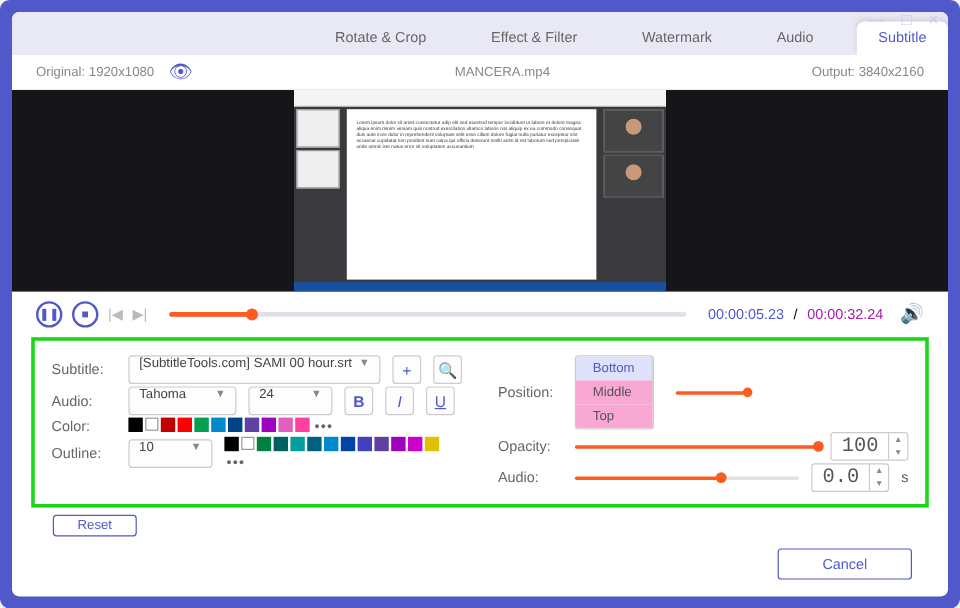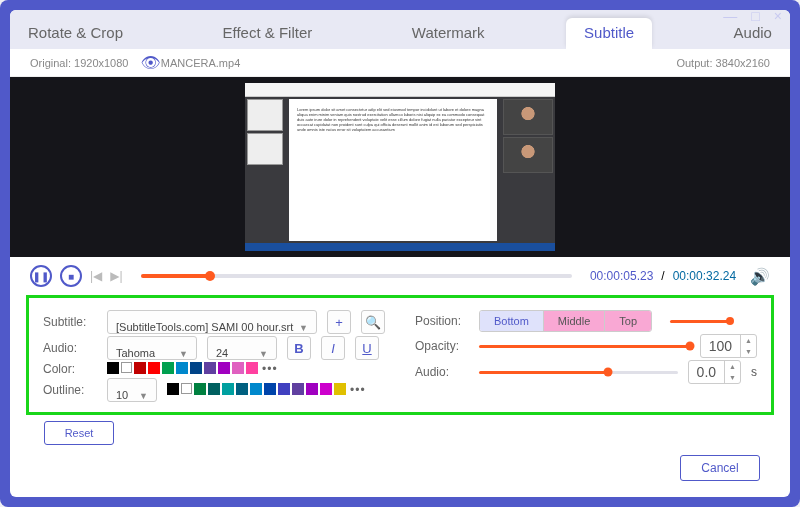--- a/index.html
+++ b/index.html
@@ -1,92 +1,92 @@
 <!DOCTYPE html>
 <html><head>
 <meta charset="utf-8">
 <style>
   * { box-sizing: border-box; margin: 0; padding: 0; font-family: Tahoma, Arial, sans-serif; }
   body { width: 800px; height: 507px; overflow: hidden; background: #f0f0f4; }
   .outer { width: 800px; height: 507px; background: #5059c9; padding: 10px; border-radius: 8px; position: relative; }
   .titlebar-icons { position: absolute; top: 8px; right: 18px; display: flex; gap: 14px; color: #c8caf0; font-size: 14px; }
   .inner { width: 100%; height: 100%; background: #fff; border-radius: 6px; overflow: hidden; display: flex; flex-direction: column; }
-  .tabs { display: flex; justify-content: space-between; gap: 6px; padding: 8px 0 0 0; font-size: 15px; color: #666; }
+  .tabs { display: flex; justify-content: flex-end; gap: 18px; padding: 8px 0 0 0; font-size: 12px; color: #666; }
   .tab { padding: 6px 18px 8px; cursor: pointer; border-radius: 6px 6px 0 0; }
   .tab.active { background: #fff; color: #5059c9; font-weight: 500; box-shadow: 0 -2px 4px rgba(0,0,0,.1); }
   .tabs-wrap { background: #e8e9f4; }
   .infobar { display: flex; align-items: center; font-size: 11px; color: #888; padding: 4px 20px; background: #fff; border-bottom: 1px solid #eee; }
-  .infobar .center { flex: 1; text-align: left; }
+  .infobar .center { flex: 1; text-align: center; }
   .eye { color: #5059c9; margin-left: 12px; font-size: 16px; }
   .preview { height: 180px; background: #15151a; display: flex; justify-content: center; align-items: center; position: relative; }
   .preview-frame { width: 310px; height: 168px; background: #ddd; position: relative; display: flex; flex-direction: column; }
   .preview-top { height: 14px; background: #f5f5f5; border-bottom: 1px solid #ccc; }
   .preview-body { flex: 1; background: #3a3a3e; display: flex; padding: 2px; gap: 2px; }
   .preview-thumbs { width: 36px; display: flex; flex-direction: column; gap: 2px; }
   .thumb { height: 32px; background: #eee; border: 1px solid #999; }
   .preview-doc { flex: 1; background: #fff; margin: 0 4px; padding: 8px; font-size: 4px; color: #333; line-height: 5px; overflow: hidden; }
   .preview-side { width: 50px; display: flex; flex-direction: column; gap: 2px; }
   .cam { height: 36px; background: #888; border: 1px solid #555; background-image: radial-gradient(circle at 50% 40%, #c89878 20%, #444 22%); }
   .preview-task { height: 8px; background: #1a4f9e; }
   .controls { display: flex; align-items: center; gap: 8px; padding: 8px 20px; font-size: 12px; }
   .cbtn { width: 22px; height: 22px; border: 2px solid #5059c9; border-radius: 50%; display: flex; align-items: center; justify-content: center; color: #5059c9; font-size: 10px; cursor: pointer; }
   .navbtn { color: #bbb; font-size: 12px; cursor: pointer; }
   .timeline { flex: 1; height: 4px; background: #e0e0e8; border-radius: 2px; position: relative; margin: 0 10px; }
   .timeline-fill { position: absolute; left: 0; top: 0; height: 100%; width: 16%; background: #ff5a1f; border-radius: 2px; }
   .timeline-thumb { position: absolute; left: 16%; top: 50%; transform: translate(-50%,-50%); width: 10px; height: 10px; background: #ff5a1f; border-radius: 50%; }
   .time-cur { color: #5059c9; }
-  .time-dur { color: #0369a1; }
+  .time-dur { color: #a21caf; }
   .vol { color: #5059c9; font-size: 16px; margin-left: 6px; }
   .panel { margin: 0 16px 6px; border: 3px solid #19d619; padding: 12px 14px 10px; display: flex; gap: 30px; font-size: 12px; color: #555; }
   .col { flex: 1; display: flex; flex-direction: column; gap: 2px; }
   .row { display: flex; align-items: center; gap: 10px; }
   .lbl { width: 54px; color: #666; }
-  .drop { height: 24px; border: 1px solid #ccc; border-radius: 3px; display: flex; align-items: flex-end; justify-content: space-between; padding: 0 8px; font-size: 11px; color: #444; background: #fdfdfd; cursor: pointer; }
+  .drop { height: 24px; border: 1px solid #ccc; border-radius: 3px; display: flex; align-items: flex-start; justify-content: space-between; padding: 0 8px; font-size: 11px; color: #444; background: #fdfdfd; cursor: pointer; }
   .drop .arr { color: #888; font-size: 9px; }
   .sq { width: 24px; height: 24px; border: 1px solid #ccc; border-radius: 3px; display: flex; align-items: center; justify-content: center; font-size: 13px; color: #5059c9; cursor: pointer; background: #fdfdfd; }
   .swatches { display: flex; gap: 2px; flex-wrap: wrap; }
   .sw { width: 12px; height: 12px; cursor: pointer; }
   .sw.bordered { border: 1px solid #999; width: 11px; height: 11px; }
   .dots { font-size: 12px; color: #666; margin-left: 2px; letter-spacing: 1px; cursor: pointer; }
-  .seg { display: flex; border: 1px solid #ccc; border-radius: 3px; overflow: hidden; }
+  .seg { display: flex; border: 1px solid #ccc; border-radius: 3px; overflow: hidden; flex-direction: column; }
   .seg-item { padding: 4px 14px; font-size: 11px; border-right: 1px solid #ccc; cursor: pointer; background: #f9a8d4; }
   .seg-item:last-child { border-right: none; }
   .seg-item.active { background: #dfe2fb; color: #5059c9; }
   .mini-slider { width: 60px; height: 3px; background: #ff5a1f; position: relative; border-radius: 2px; margin-left: 8px; }
   .mini-thumb { position: absolute; right: 0; top: 50%; transform: translate(50%,-50%); width: 8px; height: 8px; background: #ff5a1f; border-radius: 50%; }
   .slider { flex: 1; height: 3px; background: #ff5a1f; border-radius: 2px; position: relative; }
   .slider .th { position: absolute; top: 50%; transform: translate(-50%,-50%); width: 9px; height: 9px; background: #ff5a1f; border-radius: 50%; }
   .slider.delay { background: linear-gradient(to right, #ff5a1f 0%, #ff5a1f 65%, #e0e0e8 65%); }
   .numbox { display: flex; align-items: center; border: 1px solid #ccc; border-radius: 3px; height: 24px; }
-  .numbox span { padding: 0 8px; font-size: 14px; }
+  .numbox span { padding: 0 8px; font-size: 17px; font-family: Liberation Mono, monospace; }
   .spinners { display: flex; flex-direction: column; border-left: 1px solid #ccc; }
   .spinners div { font-size: 7px; padding: 0 4px; color: #888; cursor: pointer; line-height: 11px; }
   .reset { margin: 0 0 0 34px; width: 70px; height: 24px; border: 1px solid #5059c9; color: #5059c9; background: #fff; border-radius: 3px; font-size: 11px; cursor: pointer; }
   .footer { display: flex; justify-content: flex-end; gap: 14px; padding: 10px 30px 14px; align-items: center; }
   .ok-wrap { border: 3px solid #19d619; padding: 3px; }
   .btn-ok { width: 90px; height: 26px; background: #5059c9; color: #fff; border: none; border-radius: 3px; font-size: 12px; cursor: pointer; }
-  .btn-cancel { width: 80px; height: 26px; background: #fff; color: #5059c9; border: 1px solid #5059c9; border-radius: 3px; font-size: 12px; cursor: pointer; margin-left: 40px; }
+  .btn-cancel { width: 112px; height: 26px; background: #fff; color: #5059c9; border: 1px solid #5059c9; border-radius: 3px; font-size: 12px; cursor: pointer; margin-left: 40px; }
 </style>
 </head>
 <body>
 
 <div class="outer">
   <div class="titlebar-icons">
     <span>—</span>
     <span>□</span>
     <span>×</span>
   </div>
   <div class="inner">
     <div class="tabs-wrap">
       <div class="tabs">
         <div class="tab">Rotate &amp; Crop</div>
         <div class="tab">Effect &amp; Filter</div>
         <div class="tab">Watermark</div>
+        <div class="tab">Audio</div>
         <div class="tab active">Subtitle</div>
-        <div class="tab">Audio</div>
       </div>
     </div>
 
     <div class="infobar">
       <span>Original:</span>&nbsp;
       <span>1920x1080</span>
       <span class="eye">👁</span>
       <span class="center">MANCERA.mp4</span>
       <span>Output:</span>&nbsp;
       <span>3840x2160</span>
@@ -170,21 +170,21 @@
             <div class="sw" style="background:#004488"></div>
             <div class="sw" style="background:#6040a0"></div>
             <div class="sw" style="background:#a000c0"></div>
             <div class="sw" style="background:#e060c0"></div>
             <div class="sw" style="background:#ff40a0"></div>
             <span class="dots">•••</span>
           </div>
         </div>
         <div class="row">
           <span class="lbl">Outline:</span>
-          <div class="drop" style="width:50px">
+          <div class="drop" style="width:70px">
             <span>10</span>
               <span class="arr">▼</span>
           </div>
           <div class="swatches">
             <div class="sw" style="background:#000"></div>
             <div class="sw bordered" style="background:#fff"></div>
             <div class="sw" style="background:#008040"></div>
             <div class="sw" style="background:#006060"></div>
             <div class="sw" style="background:#00a0a0"></div>
             <div class="sw" style="background:#006080"></div>

